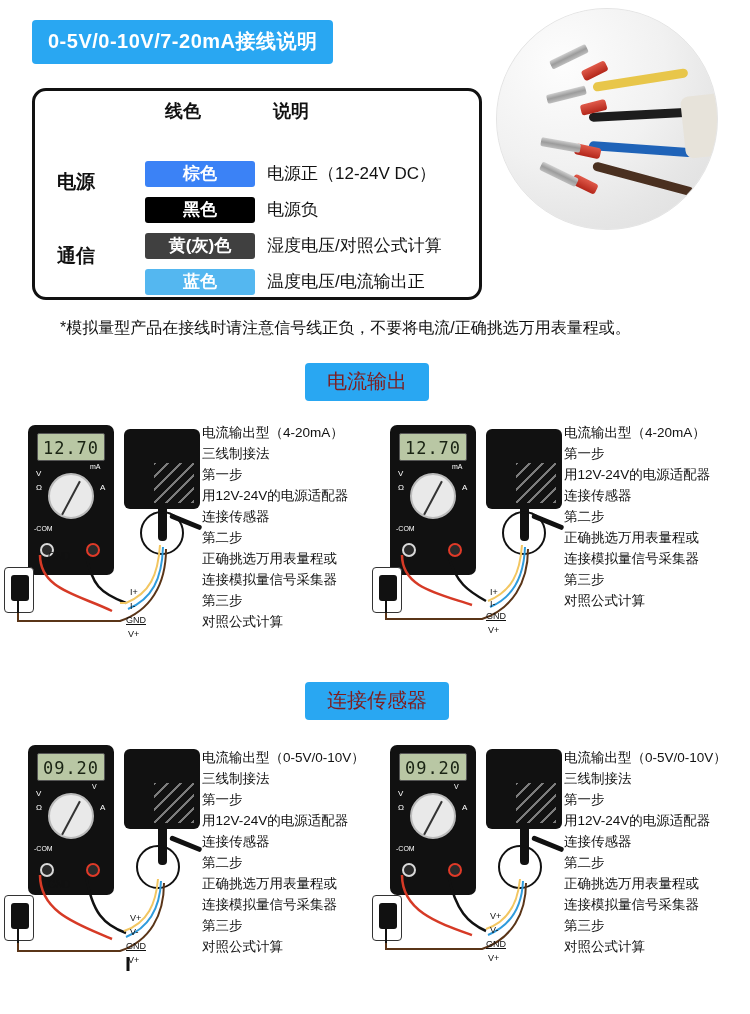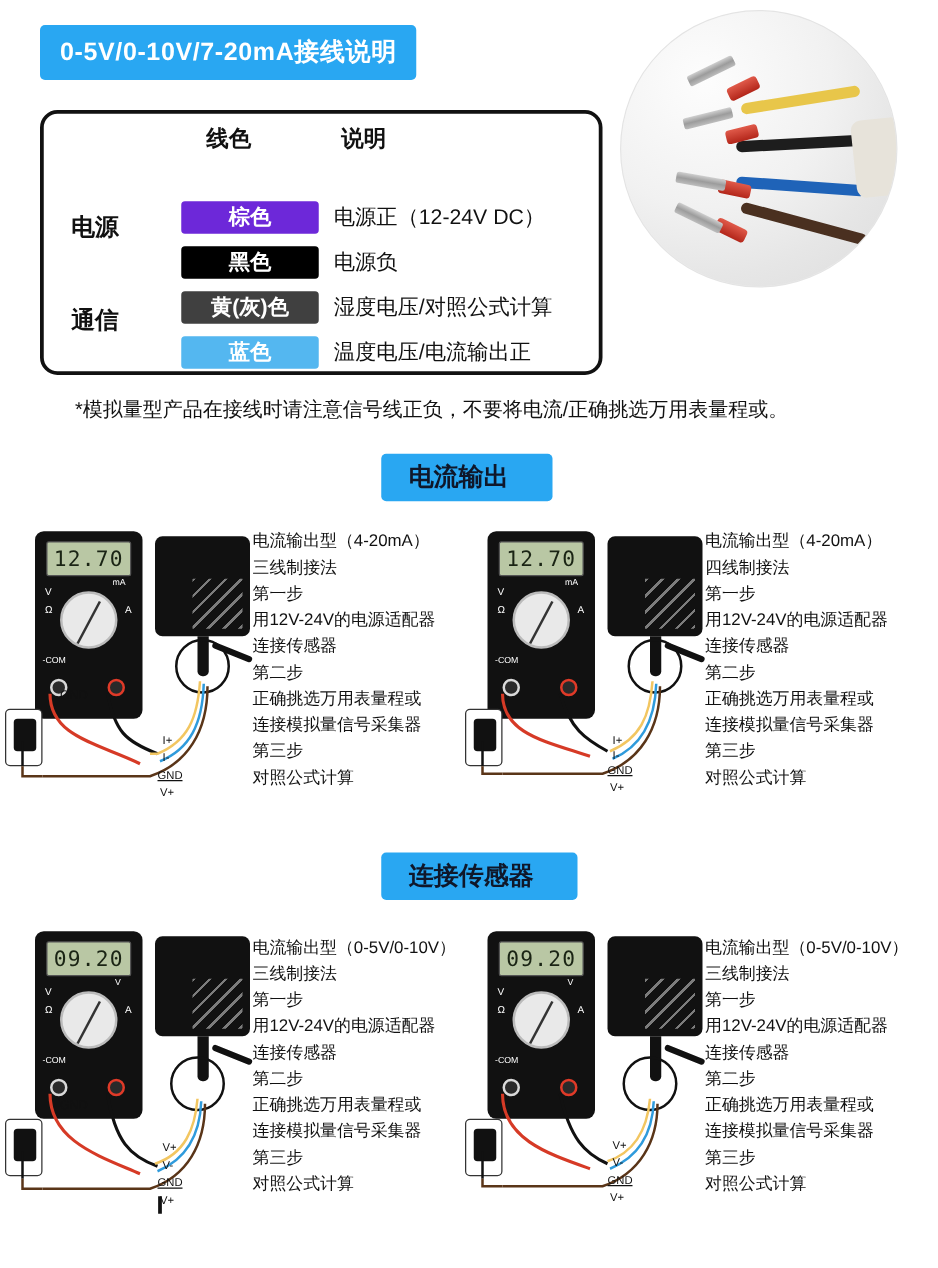--- a/index.html
+++ b/index.html
@@ -67,23 +67,23 @@
   }
   .r1{ top:70px; } .r2{ top:106px; } .r3{ top:142px; } .r4{ top:178px; }
 
   
   .note{
     position:absolute; left:60px; top:318px; font-size:16px; white-space:nowrap;
   }
 
   
   .banner{
-    position:absolute; background:#29a7f2; color:#0f172a;
-    font-size:20px; font-weight:bold; border-radius:4px;
-    padding:5px 35px 6px 22px; white-space:nowrap;
+    position:absolute; background:#29a7f2; color:#7f1d1d;
+    font-size:20px; font-weight:normal; border-radius:4px;
+    padding:5px 22px 6px 22px; white-space:nowrap;
   }
   #banner-current{ left:305px; top:363px; }
   #banner-voltage{ left:305px; top:682px; }
 
   
   .diagram{ position:absolute; }
 
   
   .meter{ position:absolute; width:86px; height:150px; background:#111;
           border-radius:7px; }
@@ -168,21 +168,21 @@
 <div class="legend">
   <div class="hdr">
     <span class="h-color">线色</span>
     <span class="h-desc">说明</span>
   </div>
 
   <div class="grp grp-power">电源</div>
   <div class="grp grp-comm">通信</div>
 
   <div class="row r1">
-    <div class="chip" style="background:#6d28d9;color:#fff;">棕色</div>
+    <div class="chip" style="background:#3b82f6;color:#fff;">棕色</div>
     <div class="rowdesc">电源正（12-24V DC）</div>
   </div>
   <div class="row r2">
     <div class="chip" style="background:#000;color:#fff;">黑色</div>
     <div class="rowdesc">电源负</div>
   </div>
   <div class="row r3">
     <div class="chip" style="background:#404040;color:#fff;">黄(灰)色</div>
     <div class="rowdesc">湿度电压/对照公式计算</div>
   </div>
@@ -289,21 +289,20 @@
     <path d="M30 204 L14 204 L14 198" stroke="#5a3518" stroke-width="2" fill="none"></path>
   </svg>
 
   <div class="tag" style="left:118px; top:172px;">I+</div>
   <div class="tag" style="left:118px; top:184px;">I-</div>
   <div class="tag u" style="left:114px; top:196px;">GND</div>
   <div class="tag" style="left:116px; top:210px;">V+</div>
 
   <div class="steps" style="left:192px; top:7px;">
     <div>电流输出型（4-20mA）</div>
-    <div>四线制接法</div>
     <div>第一步</div>
     <div>用12V-24V的电源适配器</div>
     <div>连接传感器</div>
     <div>第二步</div>
     <div>正确挑选万用表量程或</div>
     <div>连接模拟量信号采集器</div>
     <div>第三步</div>
     <div>对照公式计算</div>
   </div>
 </div>

